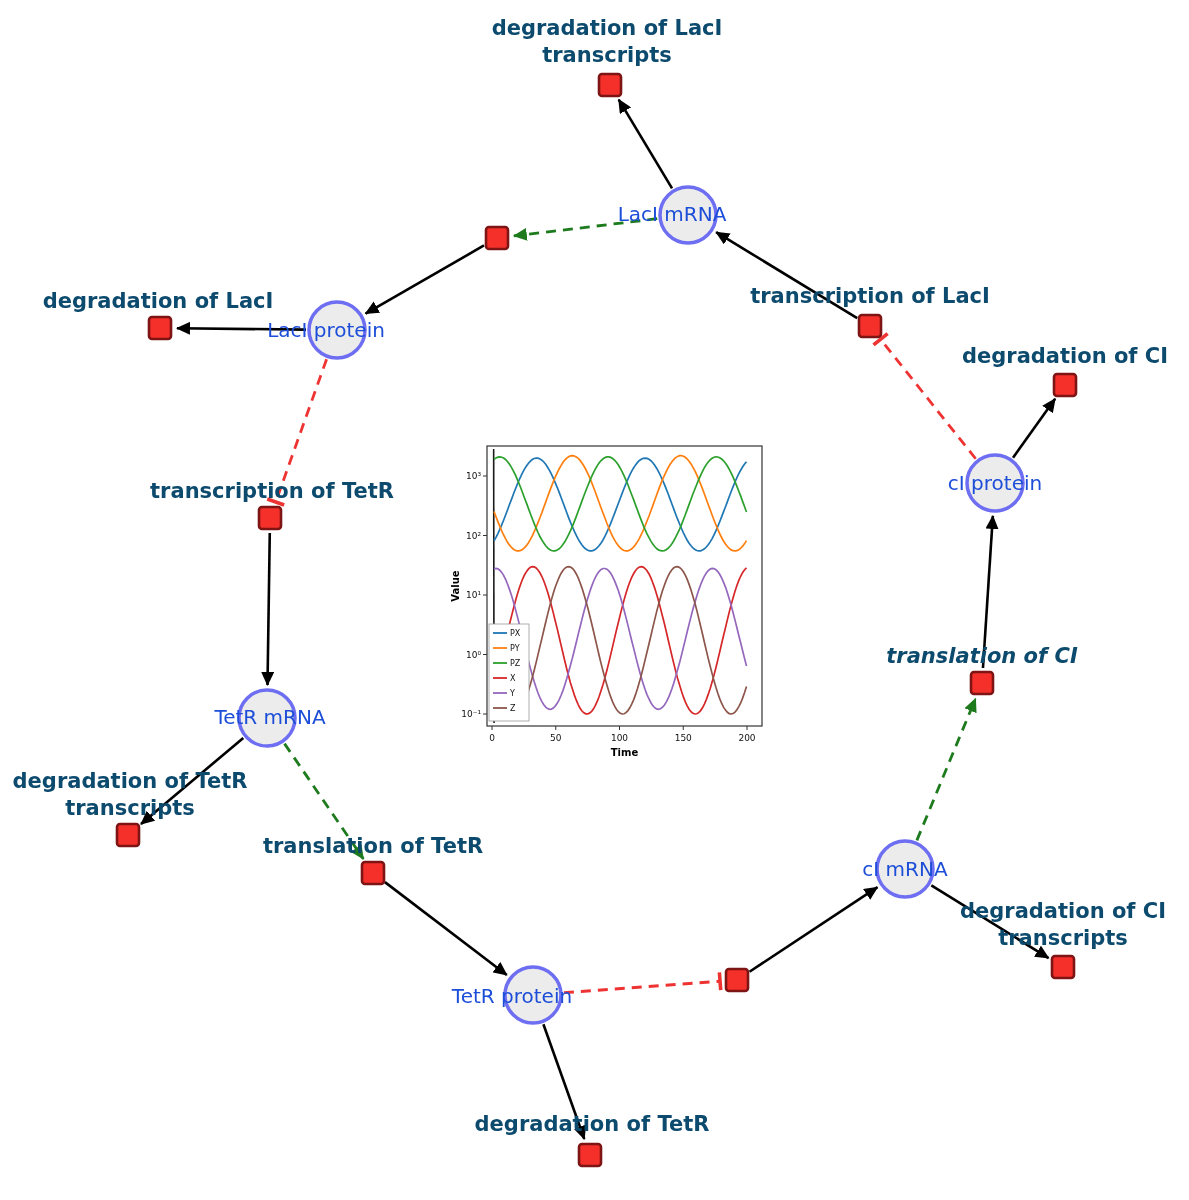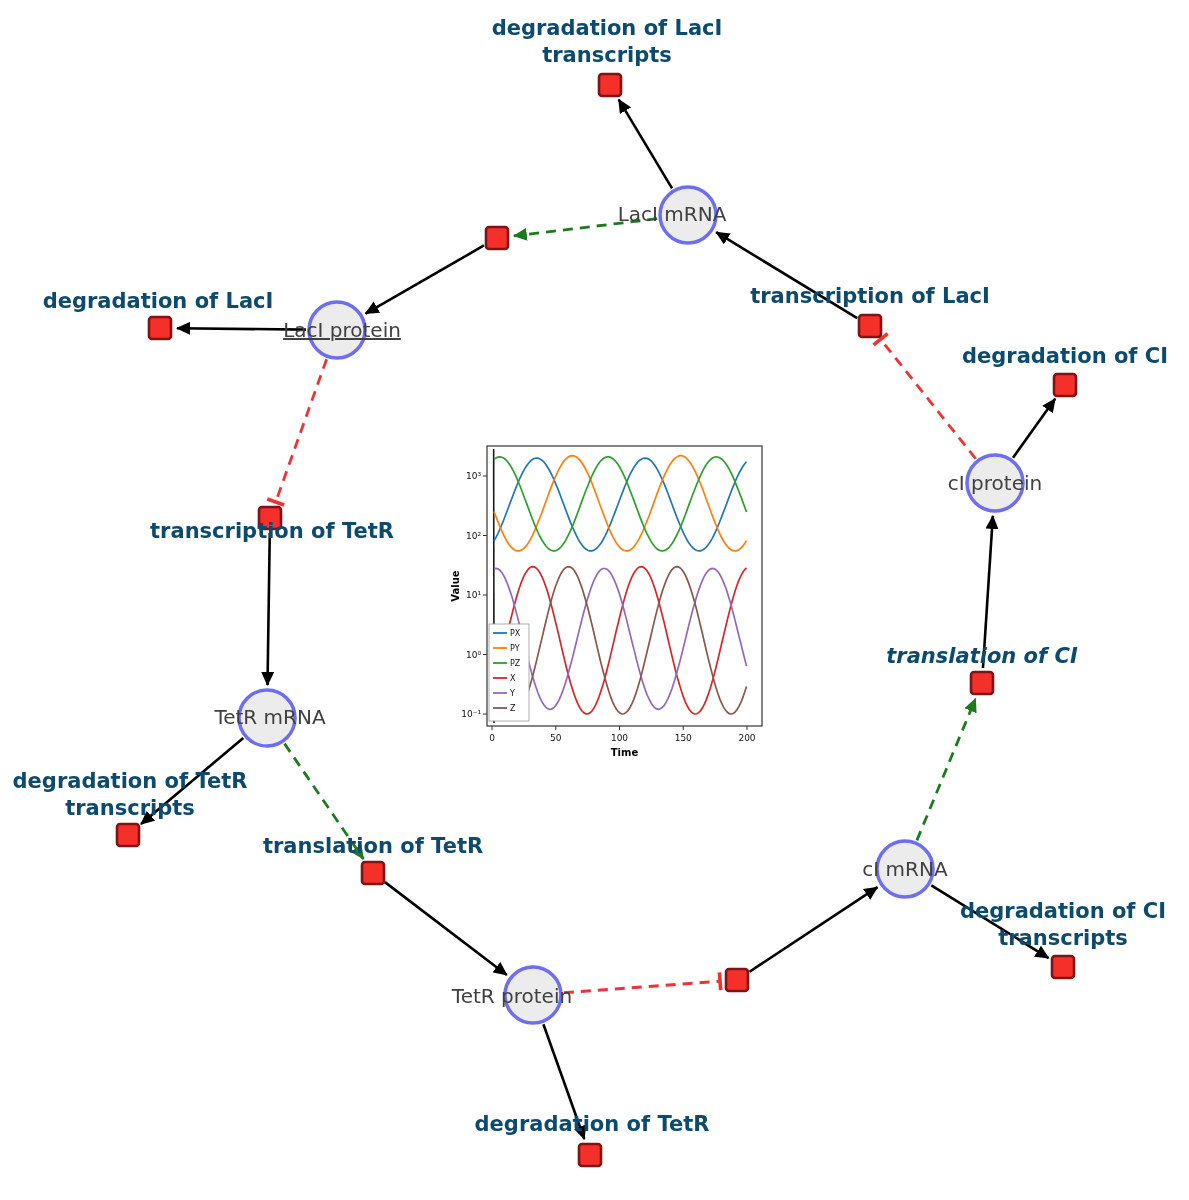--- a/index.html
+++ b/index.html
@@ -7,21 +7,21 @@
     position:relative;
     width:1189px;height:1200px;
     overflow:hidden;
     background:#ffffff;
     font-family:"DejaVu Sans",sans-serif;
   }
   #graph-svg{position:absolute;left:0;top:0;}
   #labels-layer{position:absolute;left:0;top:0;width:100%;height:100%;pointer-events:none;}
   .species-label{
     position:absolute;transform:translate(-50%,-50%);
-    font:20px "DejaVu Sans",sans-serif;color:#404040;white-space:nowrap;
+    font:20px "DejaVu Sans",sans-serif;color:#1d4ed8;white-space:nowrap;
   }
   .reaction-label{
     position:absolute;transform:translate(-50%,-50%);
     font:bold 21px "DejaVu Sans",sans-serif;color:#0c4a6e;
     text-align:center;line-height:1.3;white-space:nowrap;
   }
   #inset{position:absolute;left:450px;top:430px;width:332px;height:336px;}
   #chart-svg text{font-family:"DejaVu Sans",sans-serif;}
 </style>
 </head>
@@ -78,39 +78,39 @@
         <rect x="117" y="824" width="22" height="22" rx="3" fill="#f5302a" stroke="#7e1414" stroke-width="2.6"></rect>
         <rect x="362" y="862" width="22" height="22" rx="3" fill="#f5302a" stroke="#7e1414" stroke-width="2.6"></rect>
         <rect x="726" y="969" width="22" height="22" rx="3" fill="#f5302a" stroke="#7e1414" stroke-width="2.6"></rect>
         <rect x="1052" y="956" width="22" height="22" rx="3" fill="#f5302a" stroke="#7e1414" stroke-width="2.6"></rect>
         <rect x="579" y="1144" width="22" height="22" rx="3" fill="#f5302a" stroke="#7e1414" stroke-width="2.6"></rect>
       </g>
   </svg>
 
   <div id="labels-layer">
       <div class="species-label" style="left: 672px; top: 214px;">LacI mRNA</div>
-      <div class="species-label" style="left: 342px; top: 330px; text-decoration: underline;">LacI protein</div>
+      <div class="species-label" style="left: 326px; top: 330px;">LacI protein</div>
       <div class="species-label" style="left: 270px; top: 717px;">TetR mRNA</div>
       <div class="species-label" style="left: 512px; top: 996px;">TetR protein</div>
       <div class="species-label" style="left: 905px; top: 869px;">cI mRNA</div>
       <div class="species-label" style="left: 995px; top: 483px;">cI protein</div>
       <div class="reaction-label" style="left: 607px; top: 42px;">
         <div>degradation of LacI</div>
         <div>transcripts</div>
       </div>
       <div class="reaction-label" style="left: 158px; top: 302px;">
         <div>degradation of LacI</div>
       </div>
       <div class="reaction-label" style="left: 870px; top: 297px;">
         <div>transcription of LacI</div>
       </div>
       <div class="reaction-label" style="left: 1065px; top: 357px;">
         <div>degradation of CI</div>
       </div>
-      <div class="reaction-label" style="left: 272px; top: 492px; margin-top: 40px;">
+      <div class="reaction-label" style="left: 272px; top: 492px;">
         <div>transcription of TetR</div>
       </div>
       <div class="reaction-label" style="left: 982px; top: 657px; font-style: italic;">
         <div>translation of CI</div>
       </div>
       <div class="reaction-label" style="left: 130px; top: 795px;">
         <div>degradation of TetR</div>
         <div>transcripts</div>
       </div>
       <div class="reaction-label" style="left: 373px; top: 847px;">

